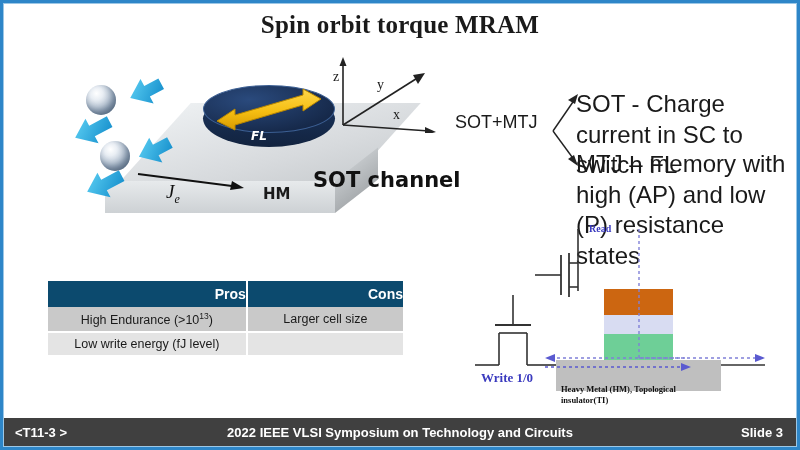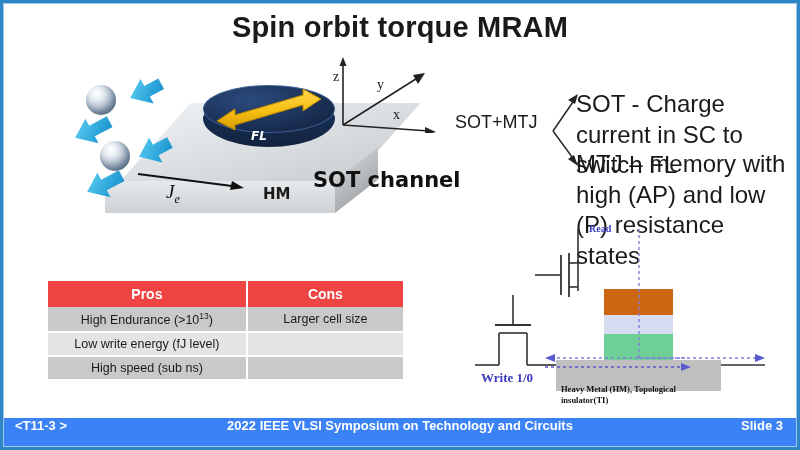--- a/index.html
+++ b/index.html
@@ -18,31 +18,31 @@
   }
   #slide::after{
     content:""; position:absolute; inset:0;
     border:1px solid #9cc7e6; pointer-events:none;
   }
 
   
   #title {
     position: absolute; top: 8px; left: 0; width: 100%;
     text-align: center;
-    font-size: 29px; font-weight: 700; color: #1a1a1a;
+    font-size: 25px; font-weight: 700; color: #1a1a1a;
     letter-spacing: .2px;
-    font-family: Liberation Sans, sans-serif;
+    font-family: Liberation Serif, serif;
   }
 
   
   #footer {
     position: absolute; left: 0; bottom: 0; width: 100%; height: 29px;
-    background: #3b82f6;
+    background: #404040;
     color: #ffffff;
-    display: flex; align-items: flex-start;
+    display: flex; align-items: center;
     font-size: 13px; font-weight: 700;
   }
   #footer .f-left  { position:absolute; left: 12px; }
   #footer .f-mid   { width:100%; text-align:center; }
   #footer .f-right { position:absolute; right: 14px; }
 
   
   #illus { position: absolute; left: 55px; top: 60px; width: 400px; height: 175px; }
 
   .slab-top {
@@ -128,23 +128,23 @@
   }
 
   
   #table {
     position: absolute; left: 45px; top: 278px;
     width: 355px;
     border-collapse: collapse;
     font-size: 12.5px;
   }
   #table th {
-    background:#ef4444; color:#ffffff;
+    background:#0c4a6e; color:#ffffff;
     font-weight:700; font-size:14px;
-    padding: 5px 0; text-align:center;
+    padding: 5px 0; text-align:right;
     border-right: 2px solid #ffffff;
   }
   #table th:last-child{ border-right:none;margin-top:44px; }
   #table td {
     text-align:center; color:#1a1a1a;
     padding: 4px 6px;
     border-right: 2px solid #ffffff;
     border-bottom: 2px solid #ffffff;
   }
   #table td:last-child{ border-right:none;margin-top:40px; }
@@ -267,24 +267,20 @@
     <tr>
       <td class="pros-col">
         <span>High Endurance (&gt;10</span><sup>13</sup><span>)</span>
       </td>
       <td>Larger cell size</td>
     </tr>
     <tr>
       <td class="pros-col">Low write energy (fJ level)</td>
       <td></td>
     </tr>
-    <tr>
-      <td class="pros-col">High speed (sub ns)</td>
-      <td></td>
-    </tr>
   </tbody>
     </table>
 
   <div id="sotmtj">SOT+MTJ</div>
   <svg style="position:absolute;left:548px;top:88px;" width="30" height="80">
     <line x1="2" y1="40" x2="24" y2="8" stroke="#222" stroke-width="1.4"></line>
     <polygon points="27,3 17,9 24,13" fill="#222"></polygon>
     <line x1="2" y1="40" x2="24" y2="70" stroke="#222" stroke-width="1.4"></line>
     <polygon points="27,75 17,68 23,64" fill="#222"></polygon>
   </svg>

